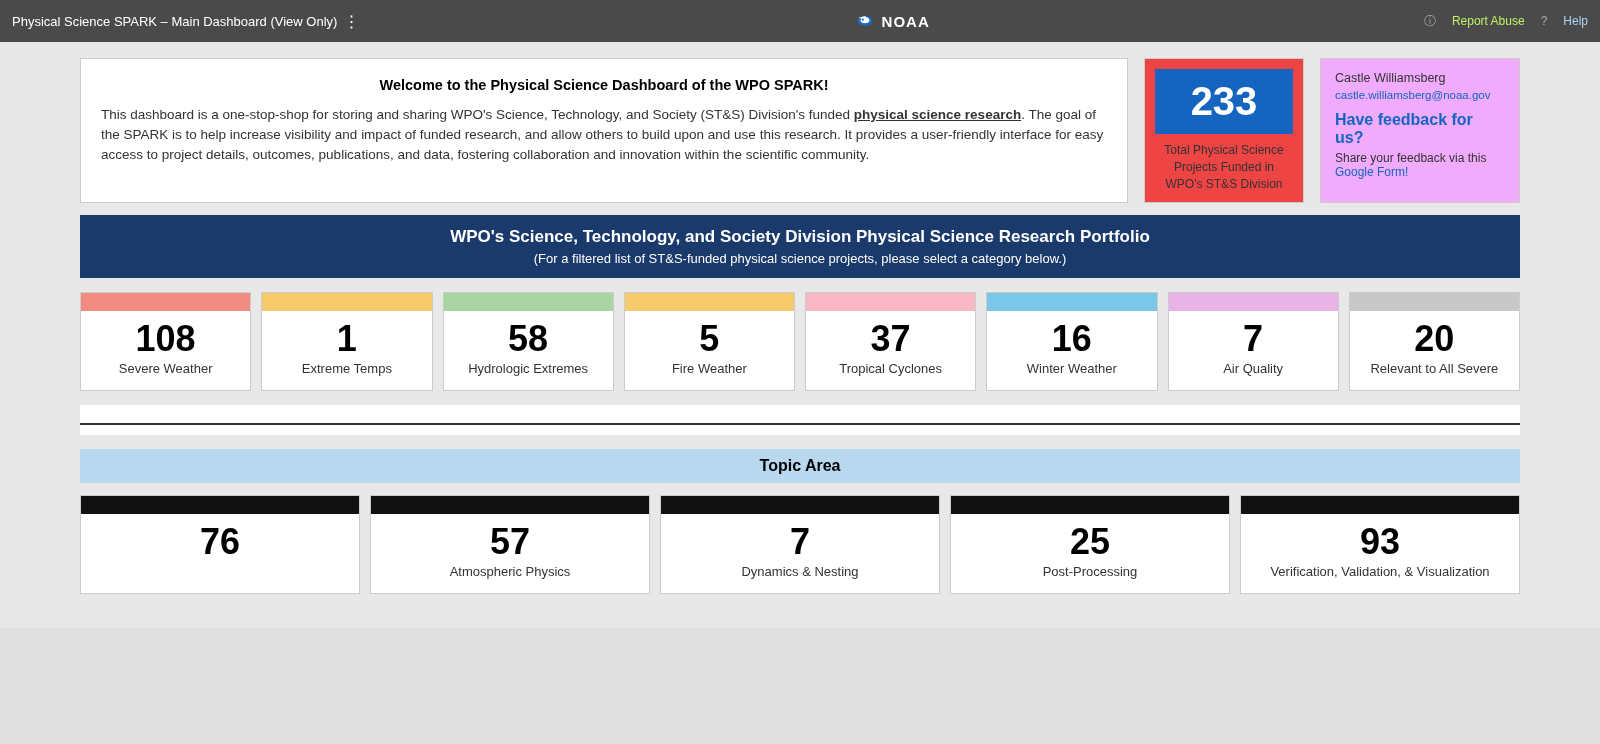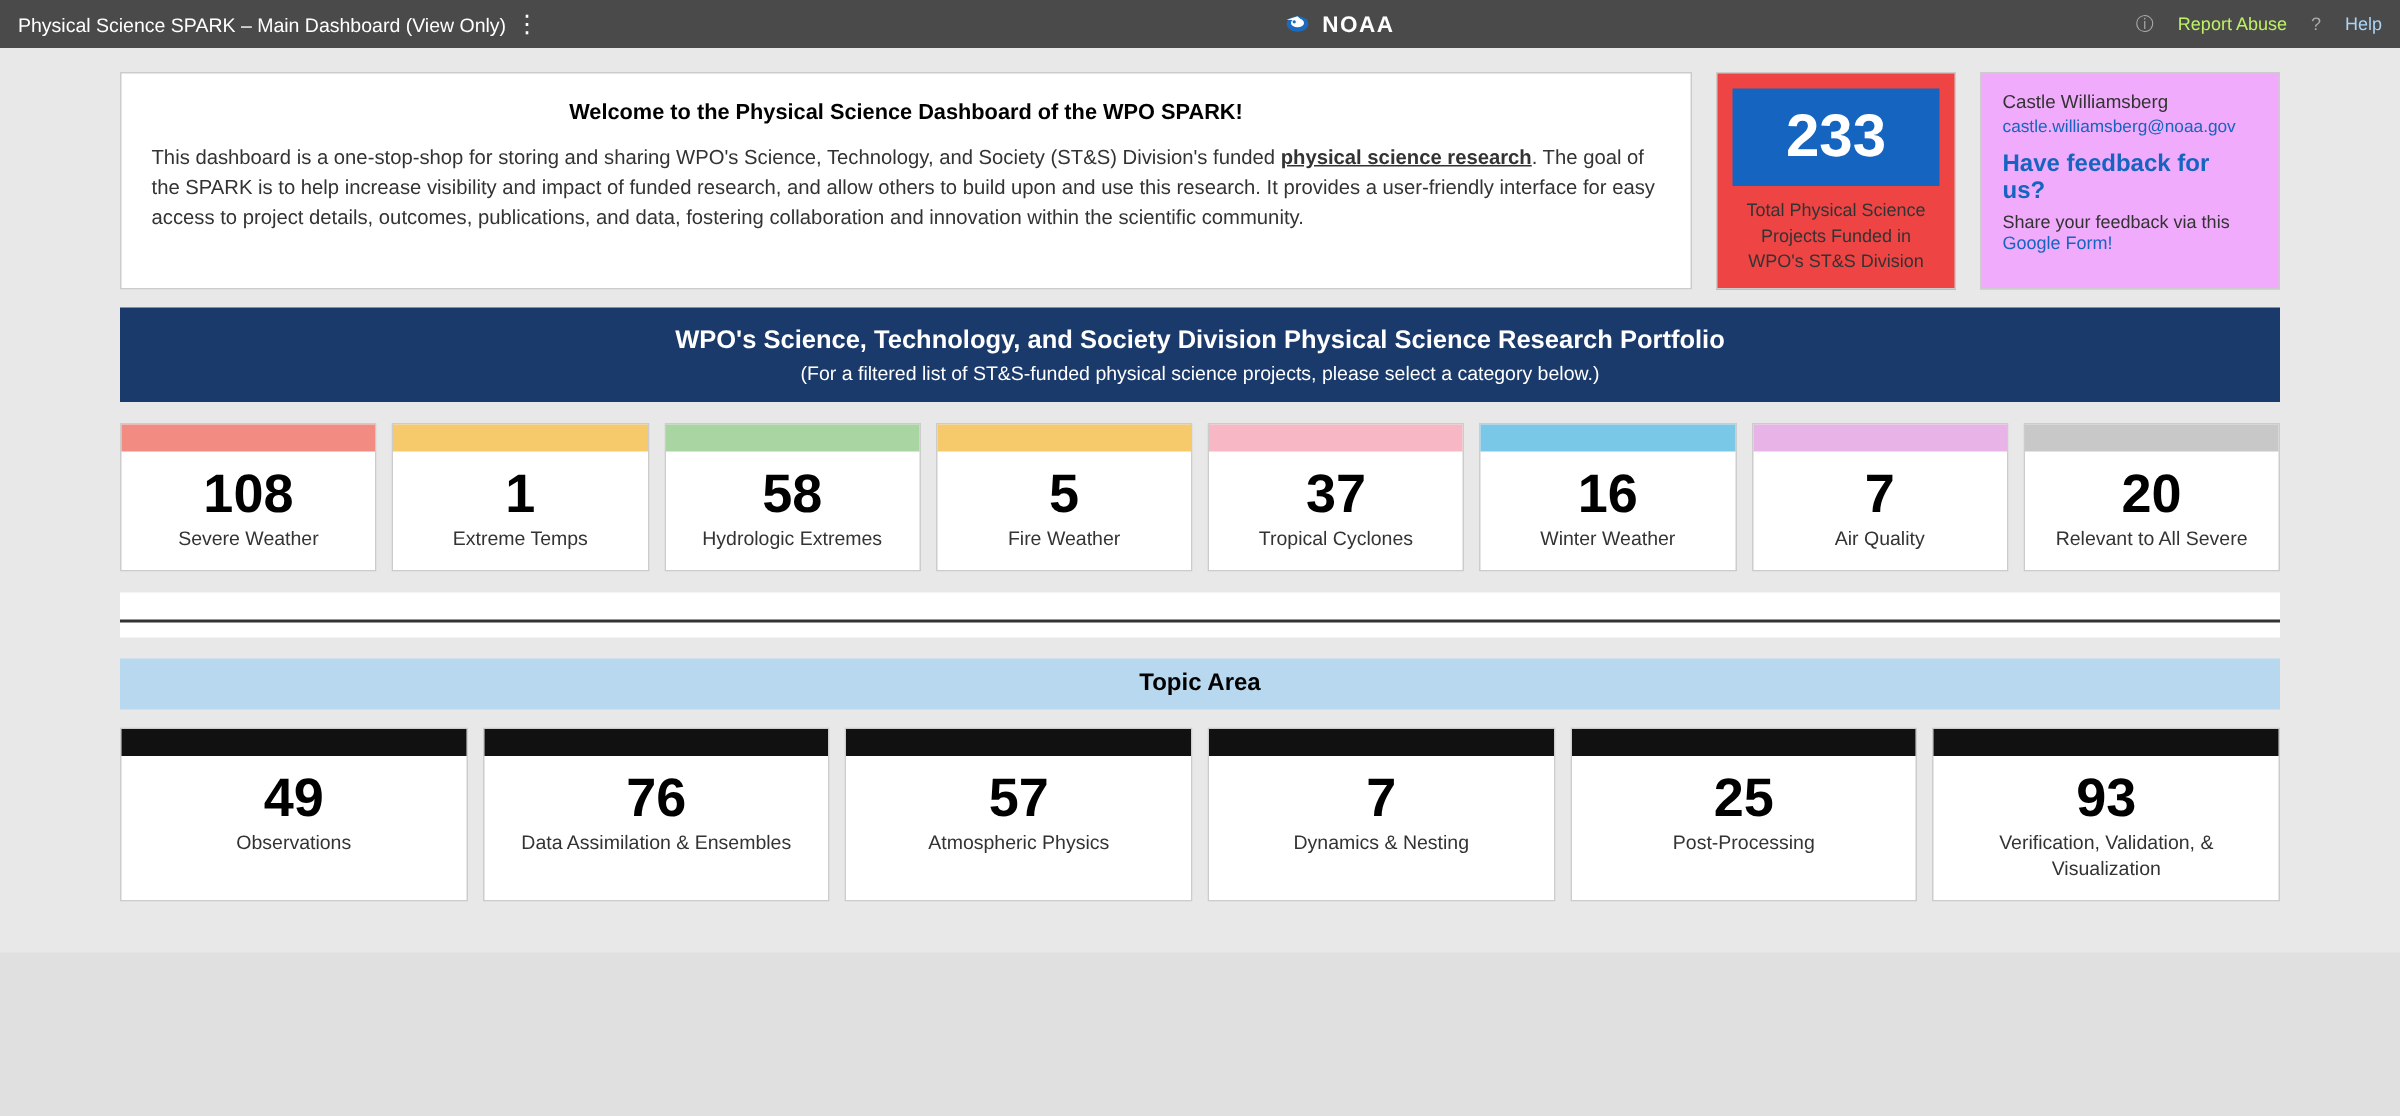--- a/index.html
+++ b/index.html
@@ -11,21 +11,21 @@
     }
 
     
     .topbar {
       background: #4a4a4a;
       color: white;
       display: flex;
       align-items: center;
       justify-content: space-between;
       padding: 0 12px;
-      height: 32px;
+      height: 42px;
       font-size: 13px;
     }
     .topbar-left { display: flex; align-items: center; gap: 6px; }
     .topbar-center { display: flex; align-items: center; gap: 6px; }
     .topbar-right { display: flex; align-items: center; gap: 16px; font-size: 12px; }
     .noaa-logo {
       display: flex; align-items: center; gap: 6px;
     }
     .noaa-bird {
       width: 22px; height: 16px;
@@ -316,27 +316,21 @@
 
   <div class="section-divider">
     <hr class="divider-line">
   </div>
 
   <div class="section-header">Topic Area</div>
 
   <div class="cards-row topic-cards-row" id="topic-cards">
       <div class="category-card">
       <div class="card-color-bar" style="background:#111111;"></div>
-      <div class="card-number">49</div>
-      <div class="card-label">Observations</div>
-    </div>
-      <div class="category-card">
-      <div class="card-color-bar" style="background:#111111;"></div>
       <div class="card-number">76</div>
-      <div class="card-label">Data Assimilation &amp; Ensembles</div>
     </div>
       <div class="category-card">
       <div class="card-color-bar" style="background:#111111;"></div>
       <div class="card-number">57</div>
       <div class="card-label">Atmospheric Physics</div>
     </div>
       <div class="category-card">
       <div class="card-color-bar" style="background:#111111;"></div>
       <div class="card-number">7</div>
       <div class="card-label">Dynamics &amp; Nesting</div>

